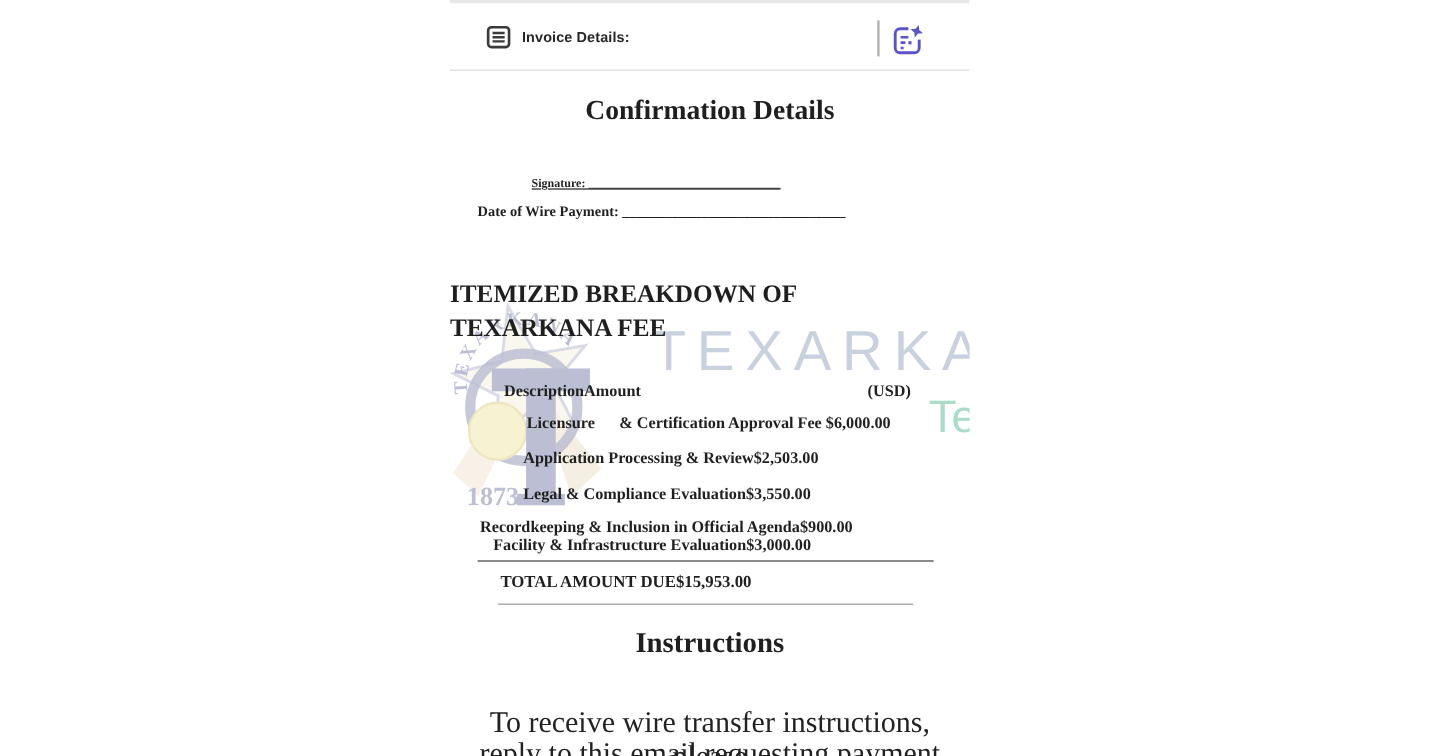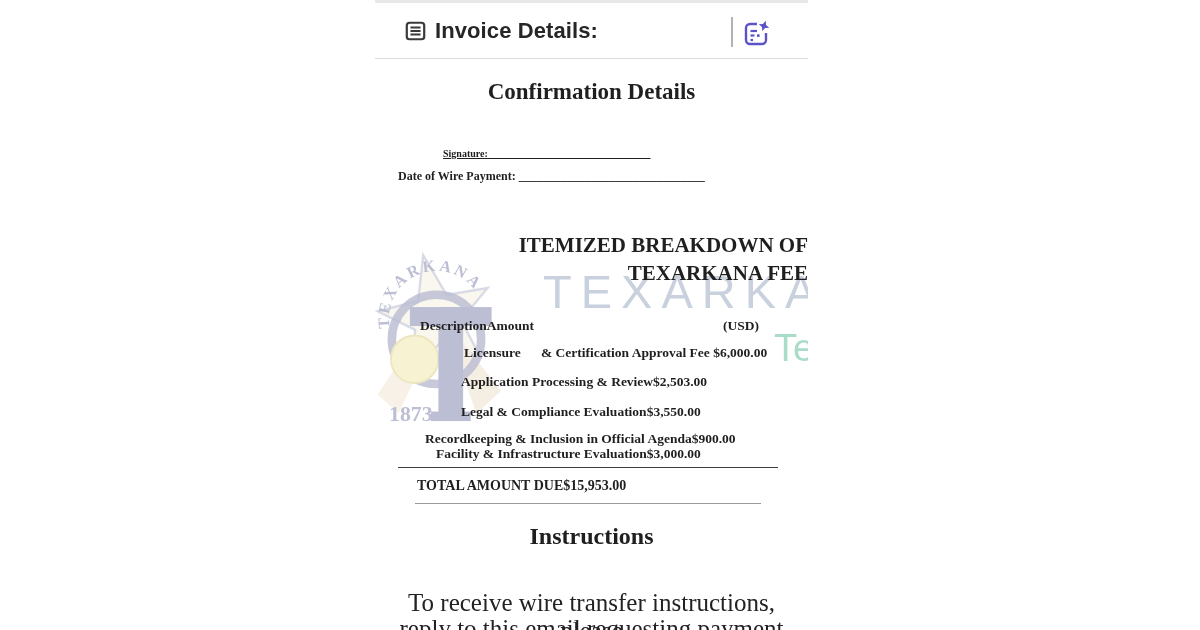--- a/index.html
+++ b/index.html
@@ -22,21 +22,21 @@
   .header-bar {
     position: absolute; left: 0; top: 3px; width: 100%; height: 56px;
     border-bottom: 1px solid #dcdcdc;
     background: #ffffff;
   }
   .header-left {
     position: absolute; left: 29px; top: 0; height: 56px;
     display: flex; align-items: center; gap: 8px;
   }
   .header-title {
-    font-size: 22px; font-weight: bold; color: #262626;
+    font-size: 12px; font-weight: bold; color: #262626;
     letter-spacing: 0.1px;
   }
   .vdivider {
     position: absolute; left: 356px; top: 14px; width: 1.5px; height: 30px;
     background: #b3b3b3;
   }
   .ai-button {
     position: absolute; left: 367px; top: 16px; width: 30px; height: 30px;
     background: transparent; border: none; cursor: pointer; padding: 0;
   }
@@ -52,21 +52,21 @@
     position: absolute; top: 148px; left: 68px;
     font-size: 10px; font-weight: bold; white-space: pre; text-decoration: underline;
   }
   .date-line {
     position: absolute; top: 169px; left: 23px;
     font-size: 12px; font-weight: bold; white-space: pre;
   }
 
   .itemized-heading {
     position: absolute; top: 231px; left: 0; right: 0;
-    text-align: right; font-size: 21px; font-weight: bold; line-height: 28px;
+    text-align: left; font-size: 21px; font-weight: bold; line-height: 28px;
   }
 
   
   .seal-watermark {
     position: absolute; left: -5px; top: 223px; width: 133px; height: 208px;
     opacity: 0.34; pointer-events: none;
   }
   .big-watermark {
     position: absolute; left: 168px; top: 264px;
     font-size: 47px; letter-spacing: 9px; color: #c9d1de;
@@ -77,21 +77,21 @@
     font-size: 38px; color: #aaddc8; font-weight: 400; pointer-events: none;
   }
 
   
   .desc-row {
     position: absolute; top: 318px; left: 45px; right: 49px;
     display: flex; justify-content: space-between;
     font-size: 13.5px; font-weight: bold;
   }
   .fee-row {
-    position: absolute; font-size: 13.5px; font-weight: bold; white-space: pre; margin-left: 25px;
+    position: absolute; font-size: 13.5px; font-weight: bold; white-space: pre;
   }
   .fee-row-0 { top: 345px; left: 64px; }
   .fee-row-1 { top: 374px; left: 61px; }
   .fee-row-2 { top: 404px; left: 61px; }
   .fee-row-3 { top: 431px; left: 25px; }
   .fee-row-4 { top: 446px; left: 36px; }
 
   .rule-1 {
     position: absolute; top: 467px; left: 23px; width: 380px; height: 0;
     border-top: 1.5px solid #3c3c3c;

